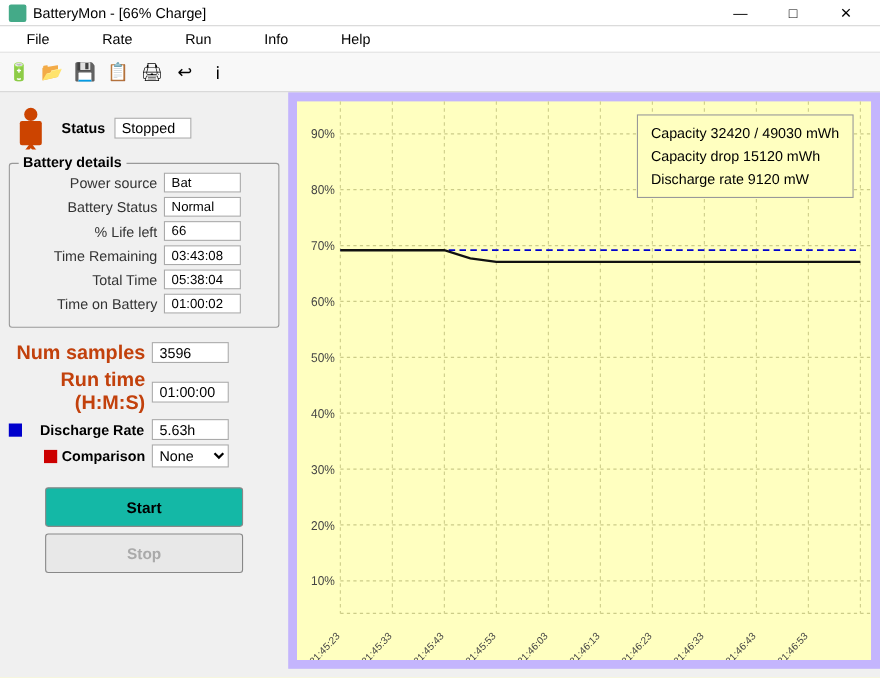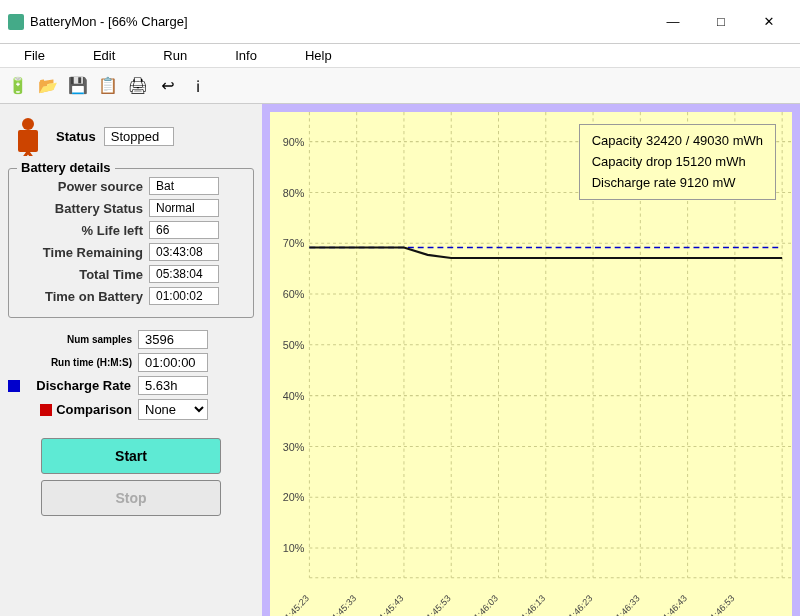--- a/index.html
+++ b/index.html
@@ -1,21 +1,21 @@
 <!DOCTYPE html>
 <html><head>
   <meta charset="utf-8">
   <style>
     * { box-sizing: border-box; margin: 0; padding: 0; }
     body { font-family: 'Segoe UI', Tahoma, Geneva, Verdana, sans-serif; font-size: 13px; background: #f0f0f0; width: 800px; height: 616px; overflow: hidden; }
     
     
     .title-bar {
       background: #fff;
-      height: 44px;
+      height: 24px;
       display: flex;
       align-items: center;
       padding: 0 8px;
       border-bottom: 1px solid #ccc;
       justify-content: space-between;
     }
     .title-bar-left { display: flex; align-items: center; gap: 6px; font-size: 13px; }
     .title-bar-icon { width: 16px; height: 16px; background: #4a8; border-radius: 2px; }
     .title-bar-controls { display: flex; gap: 2px; }
     .title-bar-btn {
@@ -124,21 +124,21 @@
       font-size: 13px;
     }
     .detail-row {
       display: flex;
       align-items: center;
       margin-bottom: 4px;
     }
     .detail-label {
       text-align: right;
       width: 130px;
-      font-weight: bold;
+      font-weight: normal;
       font-size: 13px;
       color: #333;
       padding-right: 6px;
     }
     .detail-value {
       background: #fff;
       border: 1px solid #aaa;
       padding: 1px 6px;
       font-size: 12px;
       min-width: 70px;
@@ -152,22 +152,22 @@
       padding: 4px 0;
     }
     .extra-row {
       display: flex;
       align-items: center;
     }
     .extra-label {
       text-align: right;
       width: 130px;
       font-weight: bold;
-      font-size: 10px;
-      color: #000000;
+      font-size: 18px;
+      color: #c2410c;
       padding-right: 6px;
     }
     .extra-value {
       background: #fff;
       border: 1px solid #aaa;
       padding: 1px 6px;
       font-size: 13px;
       min-width: 70px;
     }
     .discharge-row {
@@ -195,21 +195,21 @@
     .button-area {
       display: flex;
       flex-direction: column;
       gap: 6px;
       margin-top: 6px;
     }
     .main-btn {
       width: 180px;
       height: 36px;
       border: 1px solid #888;
-      background: #5eead4;
+      background: #14b8a6;
       cursor: pointer;
       font-size: 14px;
       font-weight: bold;
       border-radius: 3px;
       align-self: center;
     }
     .main-btn:disabled { color: #aaa; cursor: default; background: #e8e8e8; }
 
     
     .chart-area {
@@ -251,21 +251,21 @@
   </div>
   <div class="title-bar-controls">
     <button class="title-bar-btn">—</button>
     <button class="title-bar-btn">□</button>
     <button class="title-bar-btn close">✕</button>
   </div>
 </div>
 
 <div class="menu-bar">
   <div class="menu-item">File</div>
-  <div class="menu-item">Edit</div>
+  <div class="menu-item">Rate</div>
   <div class="menu-item">Run</div>
   <div class="menu-item">Info</div>
   <div class="menu-item">Help</div>
 </div>
 
 <div class="toolbar">
   <button class="toolbar-btn">🔋</button>
   <button class="toolbar-btn">📂</button>
   <button class="toolbar-btn">💾</button>
   <button class="toolbar-btn">📋</button>

